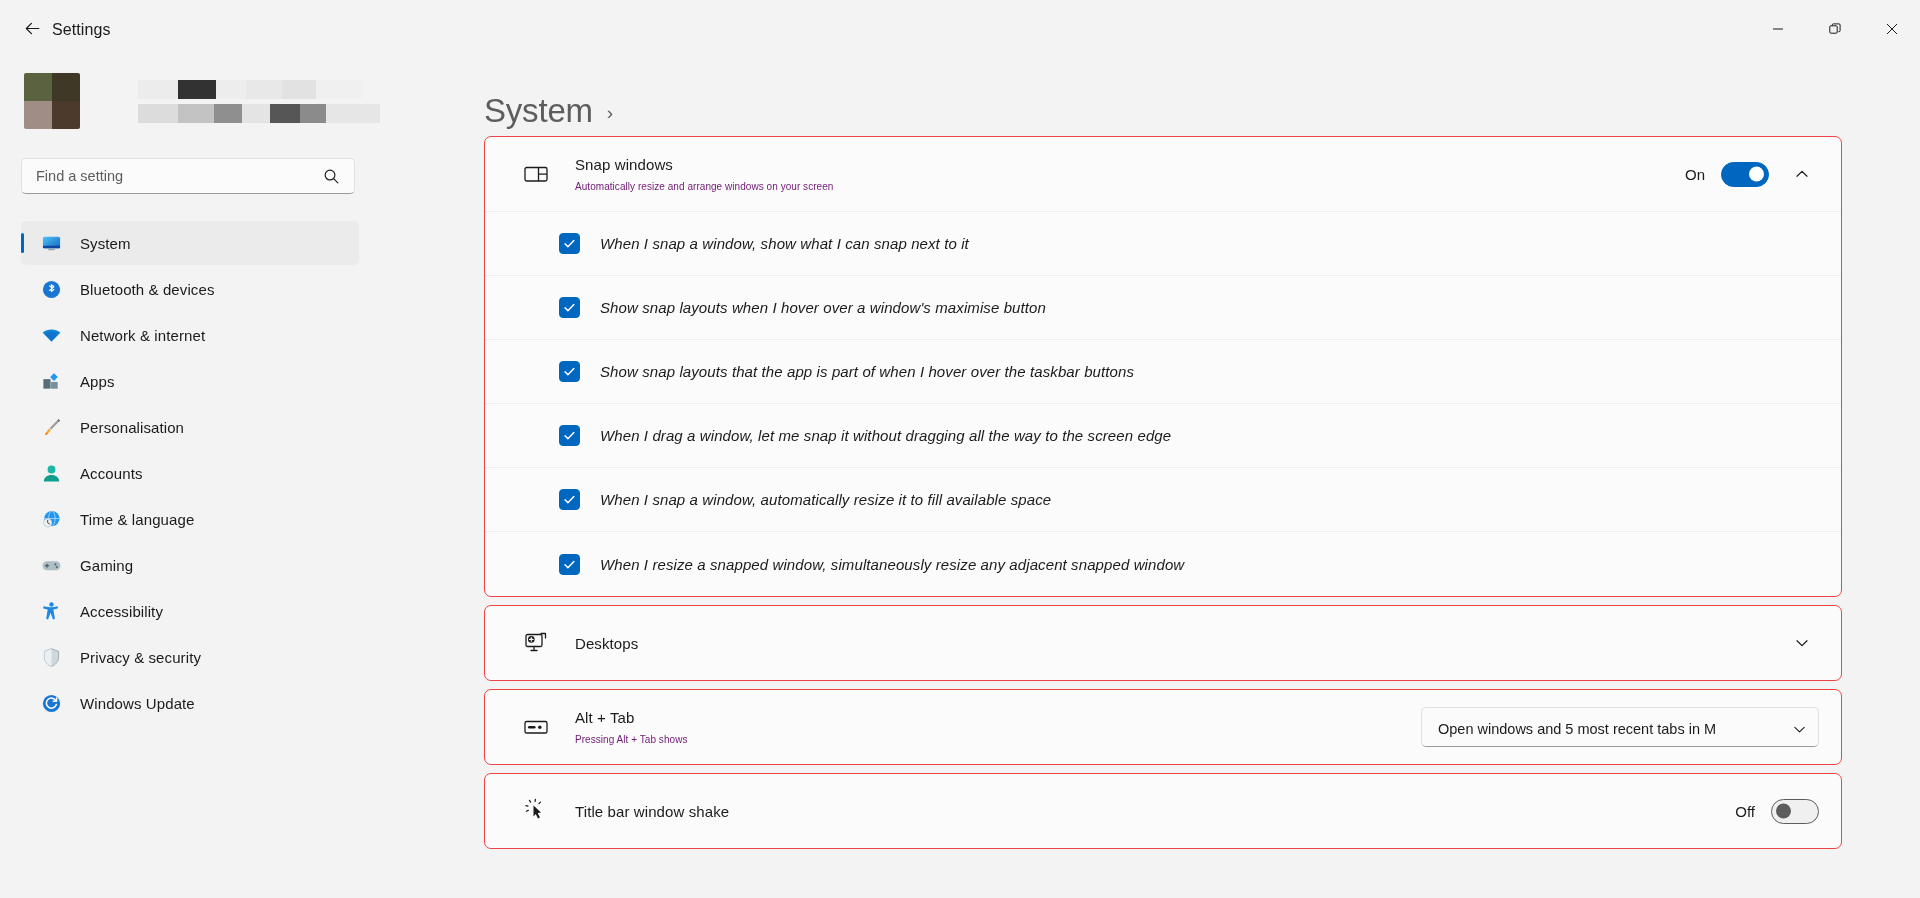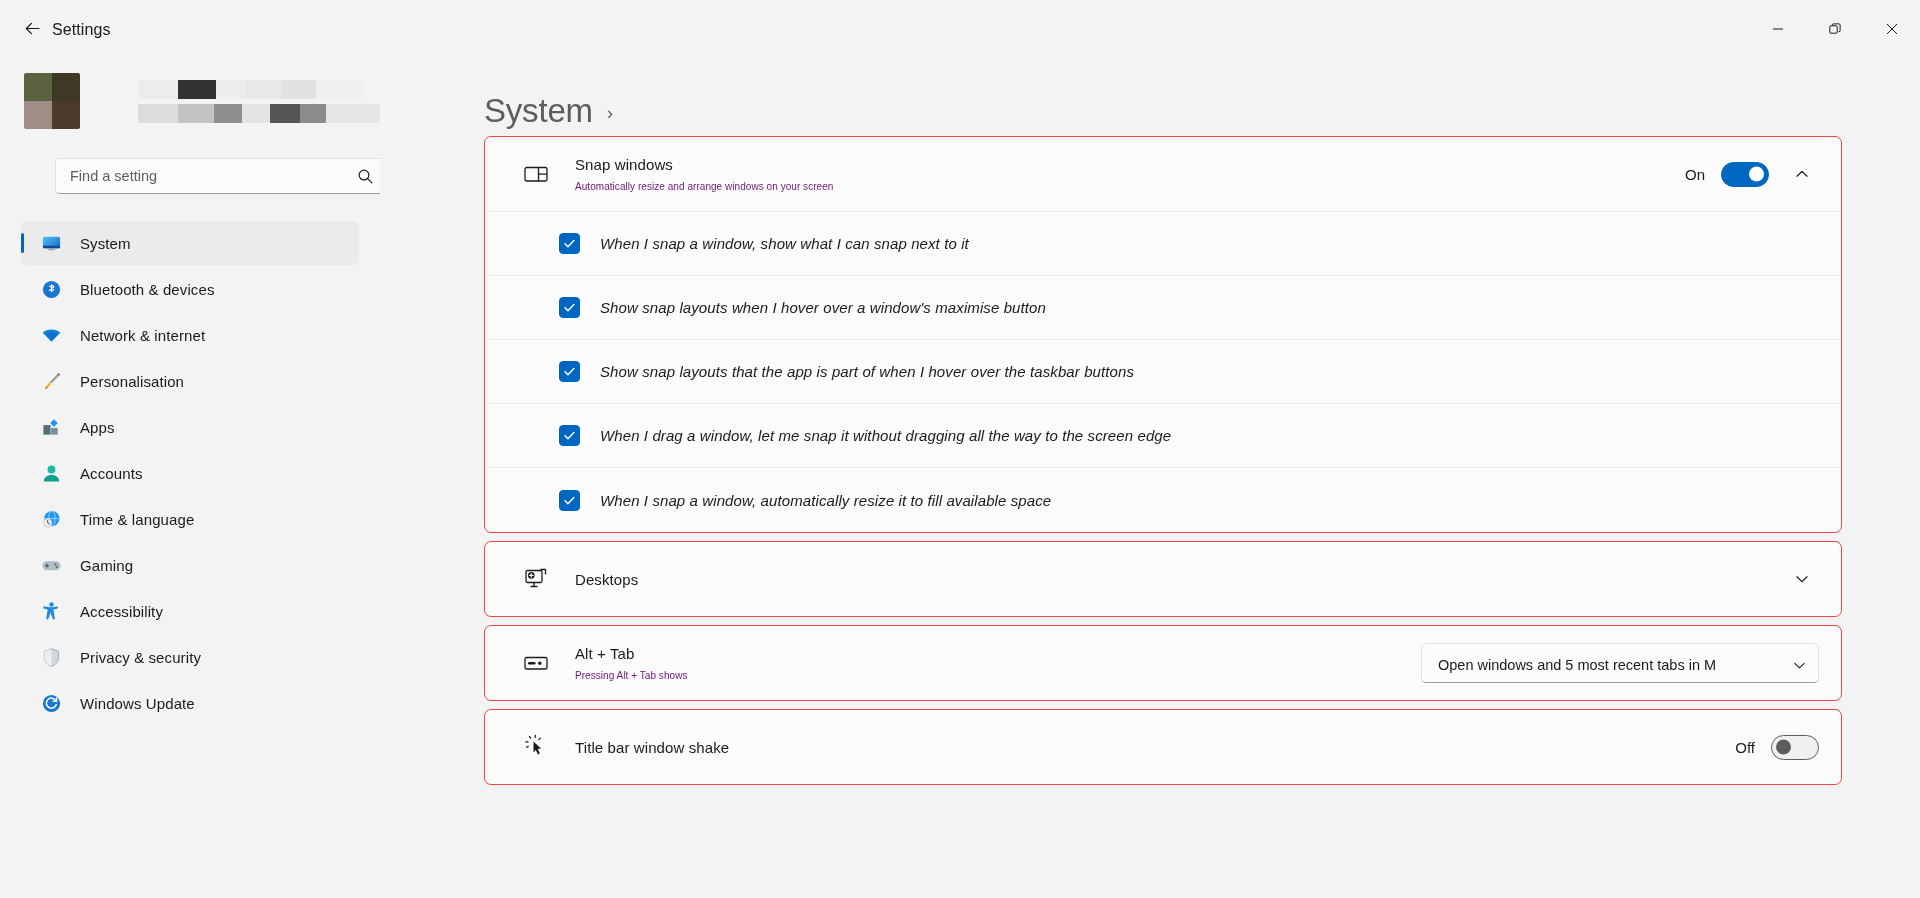--- a/index.html
+++ b/index.html
@@ -102,21 +102,20 @@
     width: 334px;
     height: 36px;
     background: #fbfbfb;
     border: 1px solid #e0e0e0;
     border-bottom: 1px solid #9b9b9b;
     border-radius: 5px;
     display: flex;
     align-items: center;
     padding: 0 14px;
     cursor: text;
-    margin-left: 34px;
   }
   .search-box input {
     flex: 1;
     border: none;
     outline: none;
     background: transparent;
     font-family: "Liberation Sans", sans-serif;
     font-size: 14.5px;
     color: #1b1b1b;
   }
@@ -460,38 +459,38 @@
             <path d="M1.8 8.2C4.4 6 7.6 4.8 11 4.8s6.6 1.2 9.2 3.4L11 17.6 1.8 8.2z" fill="#0a84d8"></path>
             <path d="M4.6 9.6C6.5 8.2 8.7 7.4 11 7.4s4.5.8 6.4 2.2L11 16.4 4.6 9.6z" fill="#1565c0" opacity=".55"></path>
           </svg>
         </span>
         <span class="nav-label">Network &amp; internet</span>
       </div>
 
       <div class="nav-item">
         <span class="nav-ico">
           <svg width="21" height="21" viewBox="0 0 22 22">
+            <rect x="2.5" y="8.5" width="7.5" height="10" fill="#546e7a"></rect>
+            <rect x="10.5" y="11.5" width="7" height="7" fill="#78909c"></rect>
+            <path d="M13.6 2.4l4 4-4 4-4-4 4-4z" fill="#2196f3"></path>
+          </svg>
+        </span>
+        <span class="nav-label">Apps</span>
+      </div>
+
+      <div class="nav-item">
+        <span class="nav-ico">
+          <svg width="21" height="21" viewBox="0 0 22 22">
             <path d="M17.4 3.1l1.7 1.7-8.3 8.3-1.7-1.7 8.3-8.3z" fill="#9e9e9e"></path>
             <path d="M18.3 2.2l1.7 1.7-1.1 1.1-1.7-1.7 1.1-1.1z" fill="#616161"></path>
             <path d="M8.6 11.9l1.7 1.7-3.1 3.9-3.1 1.5 1.5-3.1 3-4z" fill="#ffa726"></path>
             <path d="M4.1 19l1.5-3.1 1.6 1.6L4.1 19z" fill="#ef6c00"></path>
           </svg>
         </span>
         <span class="nav-label">Personalisation</span>
-      </div>
-
-      <div class="nav-item">
-        <span class="nav-ico">
-          <svg width="21" height="21" viewBox="0 0 22 22">
-            <rect x="2.5" y="8.5" width="7.5" height="10" fill="#546e7a"></rect>
-            <rect x="10.5" y="11.5" width="7" height="7" fill="#78909c"></rect>
-            <path d="M13.6 2.4l4 4-4 4-4-4 4-4z" fill="#2196f3"></path>
-          </svg>
-        </span>
-        <span class="nav-label">Apps</span>
       </div>
 
       <div class="nav-item">
         <span class="nav-ico">
           <svg width="21" height="21" viewBox="0 0 22 22">
             <circle cx="11" cy="6.8" r="4.1" fill="#17b8a6"></circle>
             <path d="M2.9 19.5c0-4.5 3.6-7 8.1-7s8.1 2.5 8.1 7H2.9z" fill="#0f9e8e"></path>
           </svg>
         </span>
         <span class="nav-label">Accounts</span>
@@ -625,20 +624,28 @@
             </span>
             <span class="sub-label">When I drag a window, let me snap it without dragging all the way to the screen edge</span>
           </div>
           <div class="sub-row">
             <span class="cbox">
               <svg width="13" height="13" viewBox="0 0 14 14" fill="none">
                   <path d="M2.2 7.3l3.1 3.1 6.4-6.6" stroke="#fff" stroke-width="1.6" stroke-linecap="round" stroke-linejoin="round"></path>
                 </svg>
             </span>
             <span class="sub-label">When I snap a window, automatically resize it to fill available space</span>
+          </div>
+          <div class="sub-row">
+            <span class="cbox">
+              <svg width="13" height="13" viewBox="0 0 14 14" fill="none">
+                  <path d="M2.2 7.3l3.1 3.1 6.4-6.6" stroke="#fff" stroke-width="1.6" stroke-linecap="round" stroke-linejoin="round"></path>
+                </svg>
+            </span>
+            <span class="sub-label">When I resize a snapped window, simultaneously resize any adjacent snapped window</span>
           </div>
         </div>
       </div>
 
       <div class="card">
         <div class="card-row expander">
           <span class="row-ico">
             <svg width="26" height="26" viewBox="0 0 26 26" fill="none">
               <rect x="3" y="4.5" width="16" height="12" rx="1.5" stroke="#1b1b1b" stroke-width="1.3"></rect>
               <path d="M8 20.5h6M11 16.5v4" stroke="#1b1b1b" stroke-width="1.3" stroke-linecap="round"></path>

